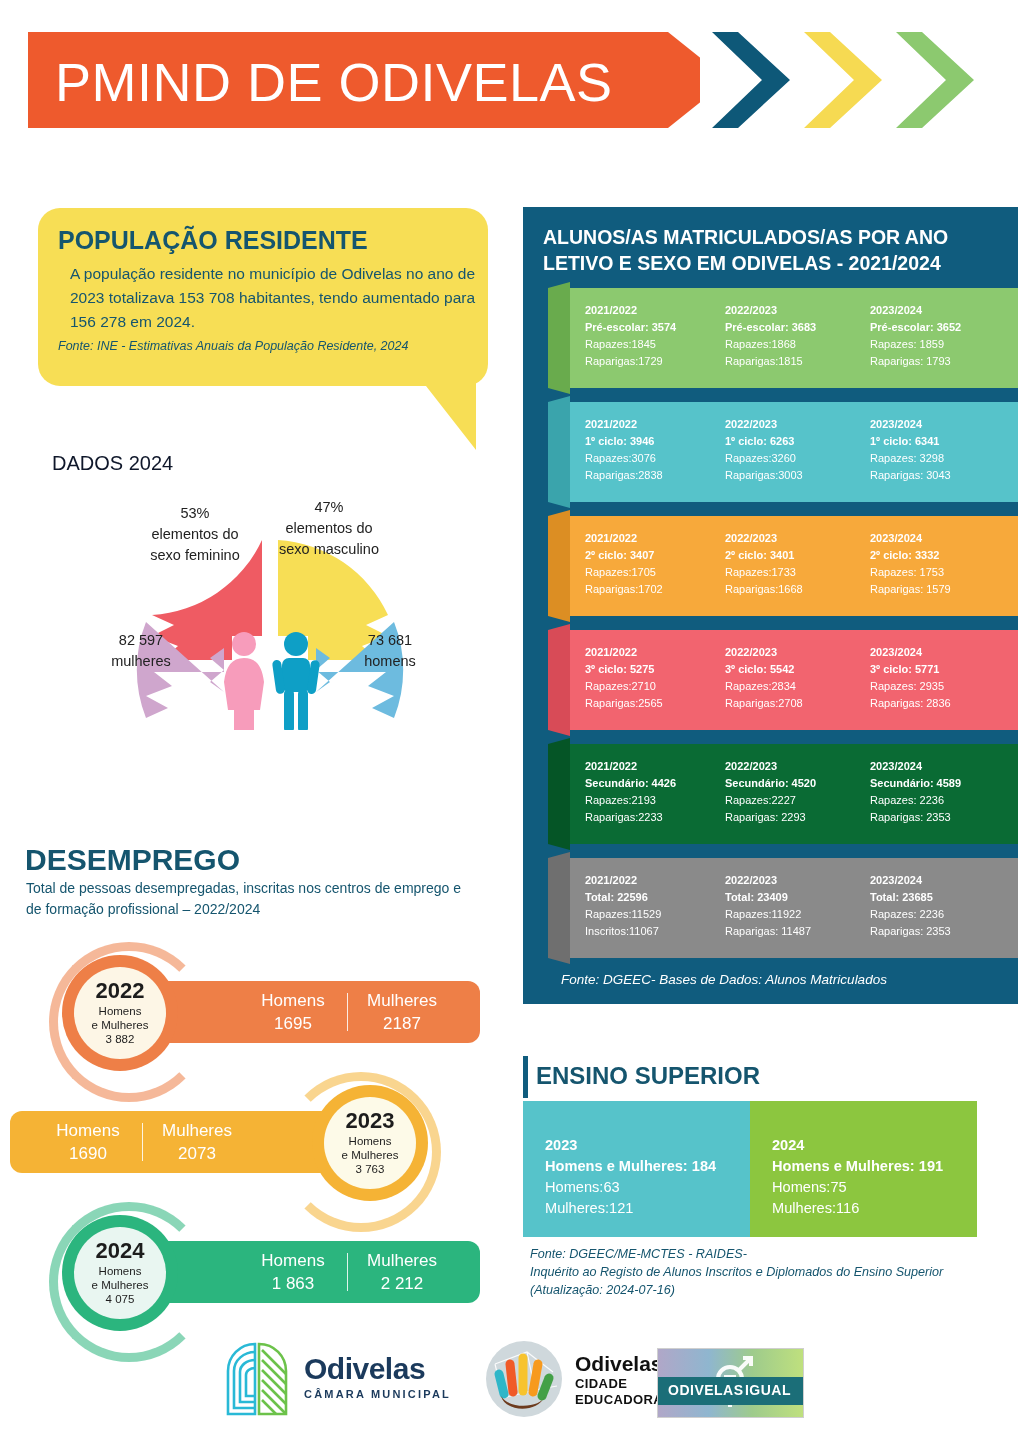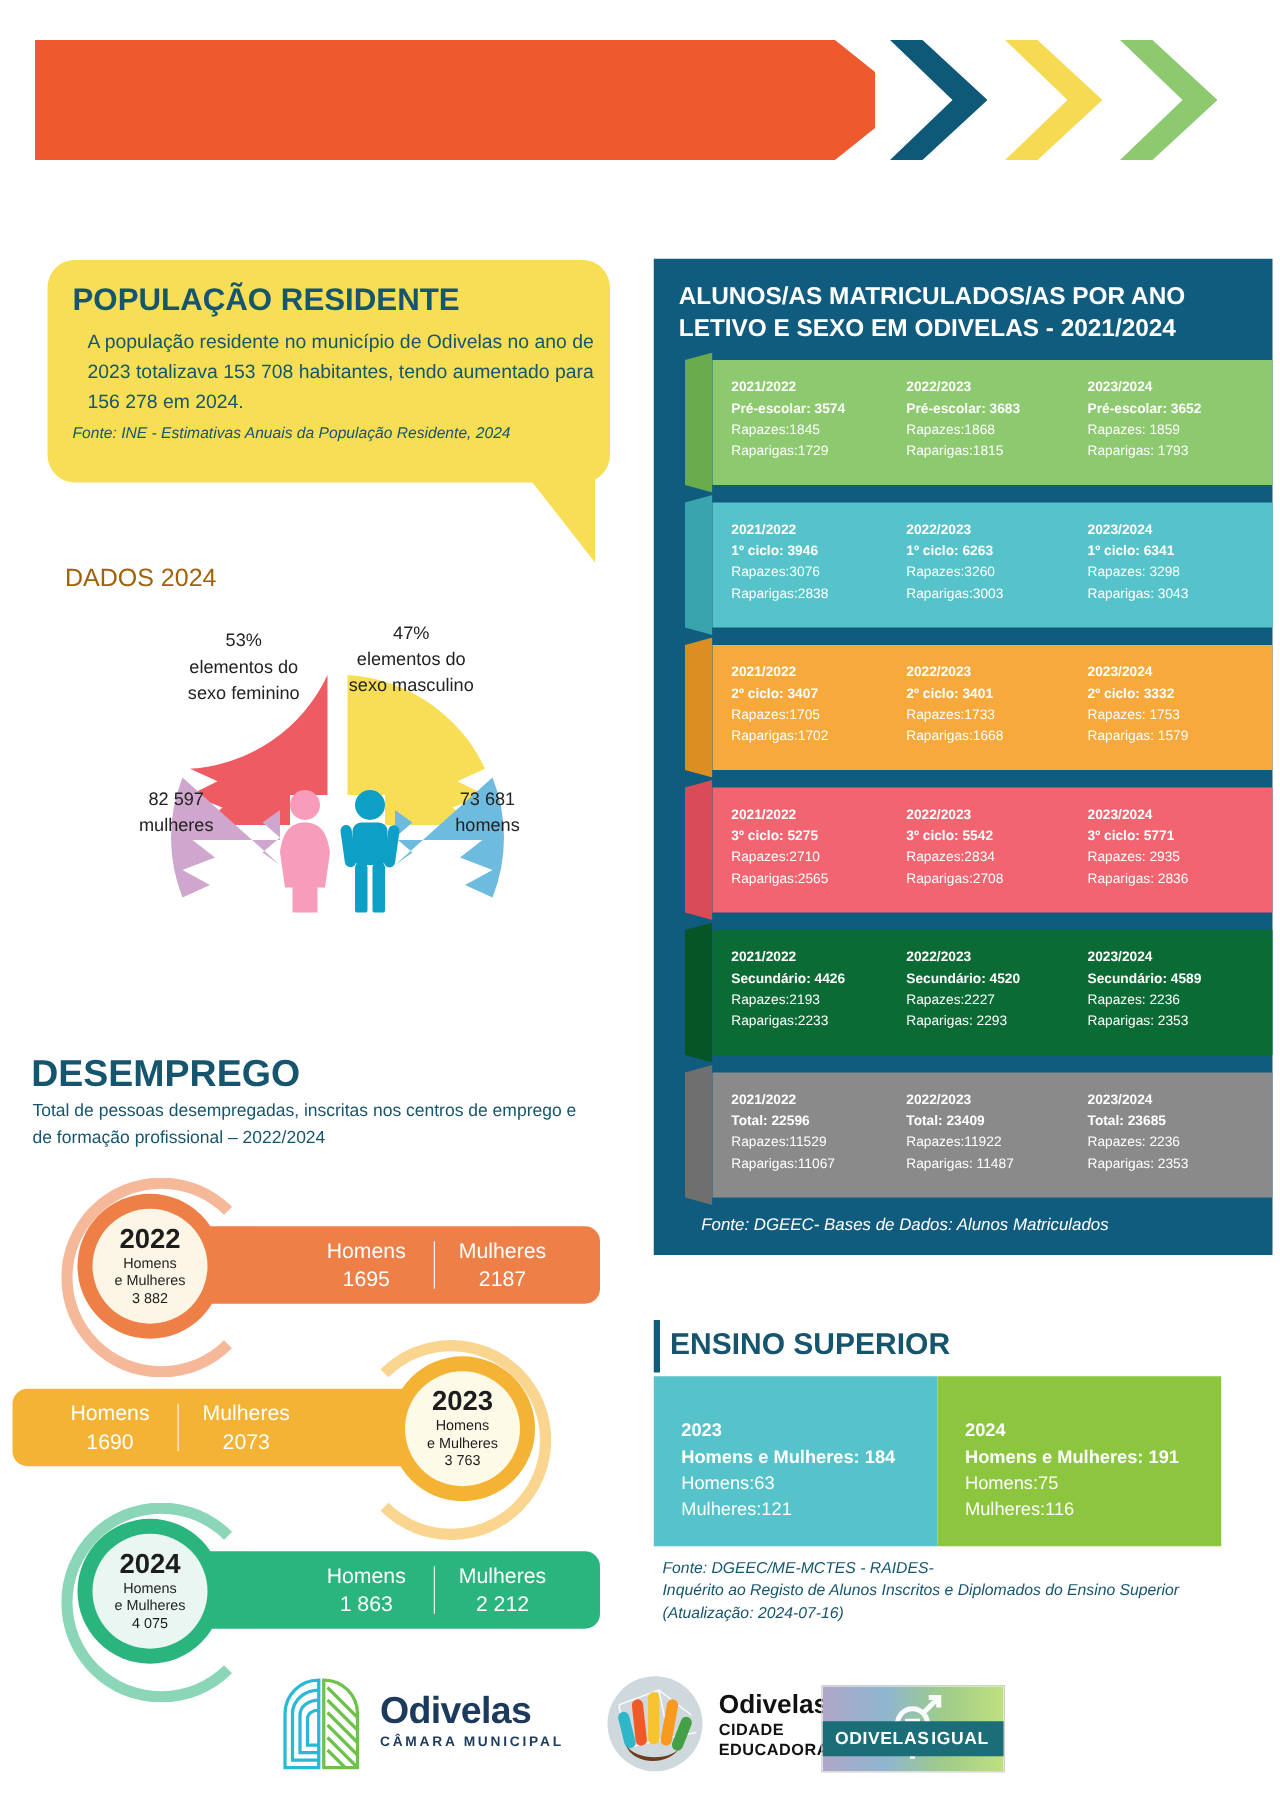--- a/index.html
+++ b/index.html
@@ -38,21 +38,21 @@
   }
   #pop-tail{
     left:418px;top:378px;width:58px;height:72px;background:#f7de55;
     clip-path:polygon(0 0, 58px 0, 58px 72px, 8px 8px);
   }
   #pop-title{left:58px;top:226px;width:420px;font-size:25px;font-weight:bold;color:#15556e;}
   #pop-text{left:70px;top:262px;width:412px;font-size:15.5px;line-height:24px;color:#15556e;}
   #pop-source{left:58px;top:339px;width:412px;font-size:12.5px;font-style:italic;color:#15556e;}
 
   
-  #dados-title{left:52px;top:452px;font-size:20px;color:#a16207;}
+  #dados-title{left:52px;top:452px;font-size:20px;color:#0f172a;}
   #fan{left:60px;top:470px;width:420px;height:260px;}
   .fan-lbl{position:absolute;font-size:14.5px;line-height:21px;color:#222;text-align:center;}
   #lbl-fem{left:132px;top:503px;width:126px;}
   #lbl-masc{left:266px;top:497px;width:126px;}
   #lbl-mulh{left:86px;top:630px;width:110px;}
   #lbl-hom{left:338px;top:630px;width:104px;}
 
   
   #des-title{left:25px;top:843px;font-size:30px;font-weight:bold;color:#15556e;}
   #des-sub{left:26px;top:878px;width:440px;font-size:14px;line-height:21px;color:#15556e;}
@@ -113,20 +113,21 @@
   #logo-ce .sb{font-size:13px;font-weight:bold;color:#111;line-height:16px;letter-spacing:.4px;}
   #logo-ig{left:657px;top:1348px;width:145px;height:68px;border:1px solid #cfcfcf;overflow:hidden;}
   #logo-ig .band{position:absolute;left:0;top:28px;width:145px;height:28px;background:#1b6e78;}
   #logo-ig .w{position:absolute;top:33px;color:#fff;font-size:14px;font-weight:bold;letter-spacing:.5px;}
 </style>
 </head>
 <body>
 
 <div id="header" class="abs">
   <div class="hdr-bar"></div>
+  <div class="hdr-title">PMIND DE ODIVELAS</div>
   <div class="chev" id="chev1">
       <div class="chev-i"></div>
     </div>
   <div class="chev" id="chev2">
       <div class="chev-i"></div>
     </div>
   <div class="chev" id="chev3">
       <div class="chev-i"></div>
     </div>
 </div>
@@ -373,21 +374,21 @@
         </div>
       </div>
     </div>
     <div class="acard" style="top: 858px;">
       <div class="fold" style="background: rgb(111, 111, 111);"></div>
       <div class="body" style="background: rgb(138, 138, 138);">
         <div class="acol acol1">
           <div class="b">2021/2022</div>
           <div class="b">Total: 22596</div>
           <div>Rapazes:11529</div>
-          <div>Raparigas:11067</div>
+          <div>Inscritos:11067</div>
         </div>
         <div class="acol acol2">
           <div class="b">2022/2023</div>
           <div class="b">Total: 23409</div>
           <div>Rapazes:11922</div>
           <div>Raparigas: 11487</div>
         </div>
         <div class="acol acol3">
           <div class="b">2023/2024</div>
           <div class="b">Total: 23685</div>

